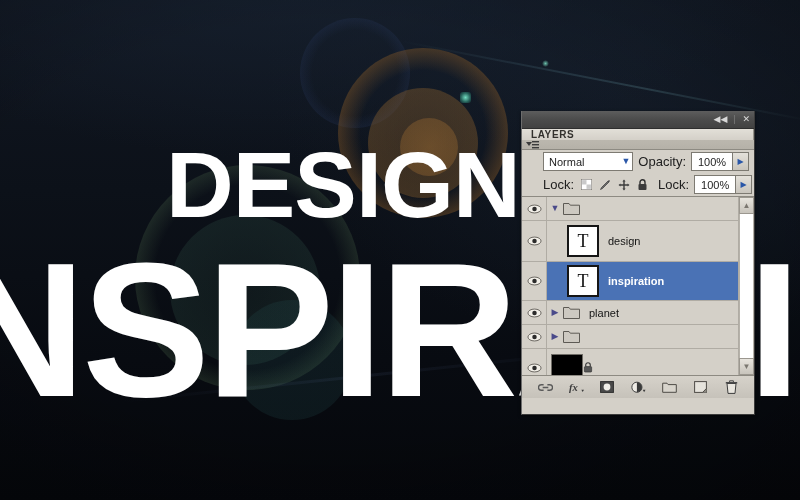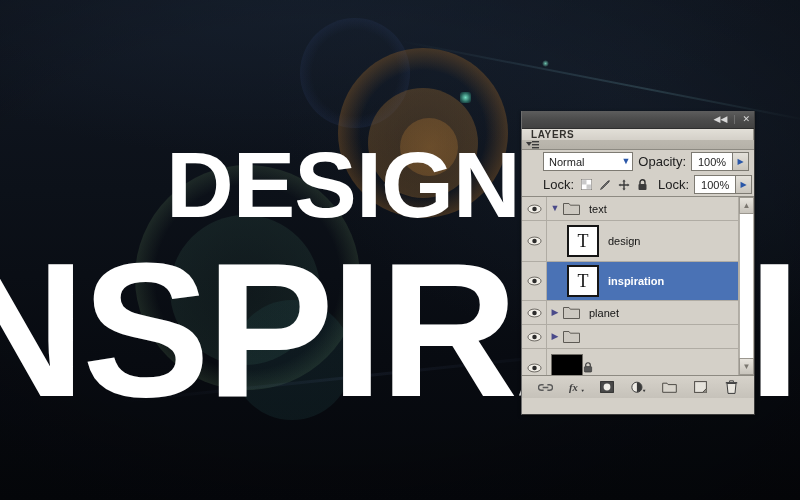--- a/index.html
+++ b/index.html
@@ -320,21 +320,20 @@
             </svg>
           </div>
           <div class="discell">
             <span class="tri">▼</span>
           </div>
           <div class="thumbcell">
             <svg class="folder" viewBox="0 0 17 13">
               <path d="M0.5 12.5 V1.5 H6 L7.3 3.2 H16.5 V12.5 Z" fill="#cdc9c1" stroke="#5d5a54" stroke-width="1"></path>
             </svg>
           </div>
-          <span class="lname">text</span>
         </div>
 
         <div class="layer tall">
           <div class="eyecell">
             <svg width="15" height="10" viewBox="0 0 16 10">
               <ellipse cx="8" cy="5" rx="7" ry="4.2" fill="#f2efe8" stroke="#55524c" stroke-width=".9"></ellipse>
               <circle cx="8" cy="5" r="2.4" fill="#2b2b2b"></circle>
             </svg>
           </div>
           <div class="discell"></div>

